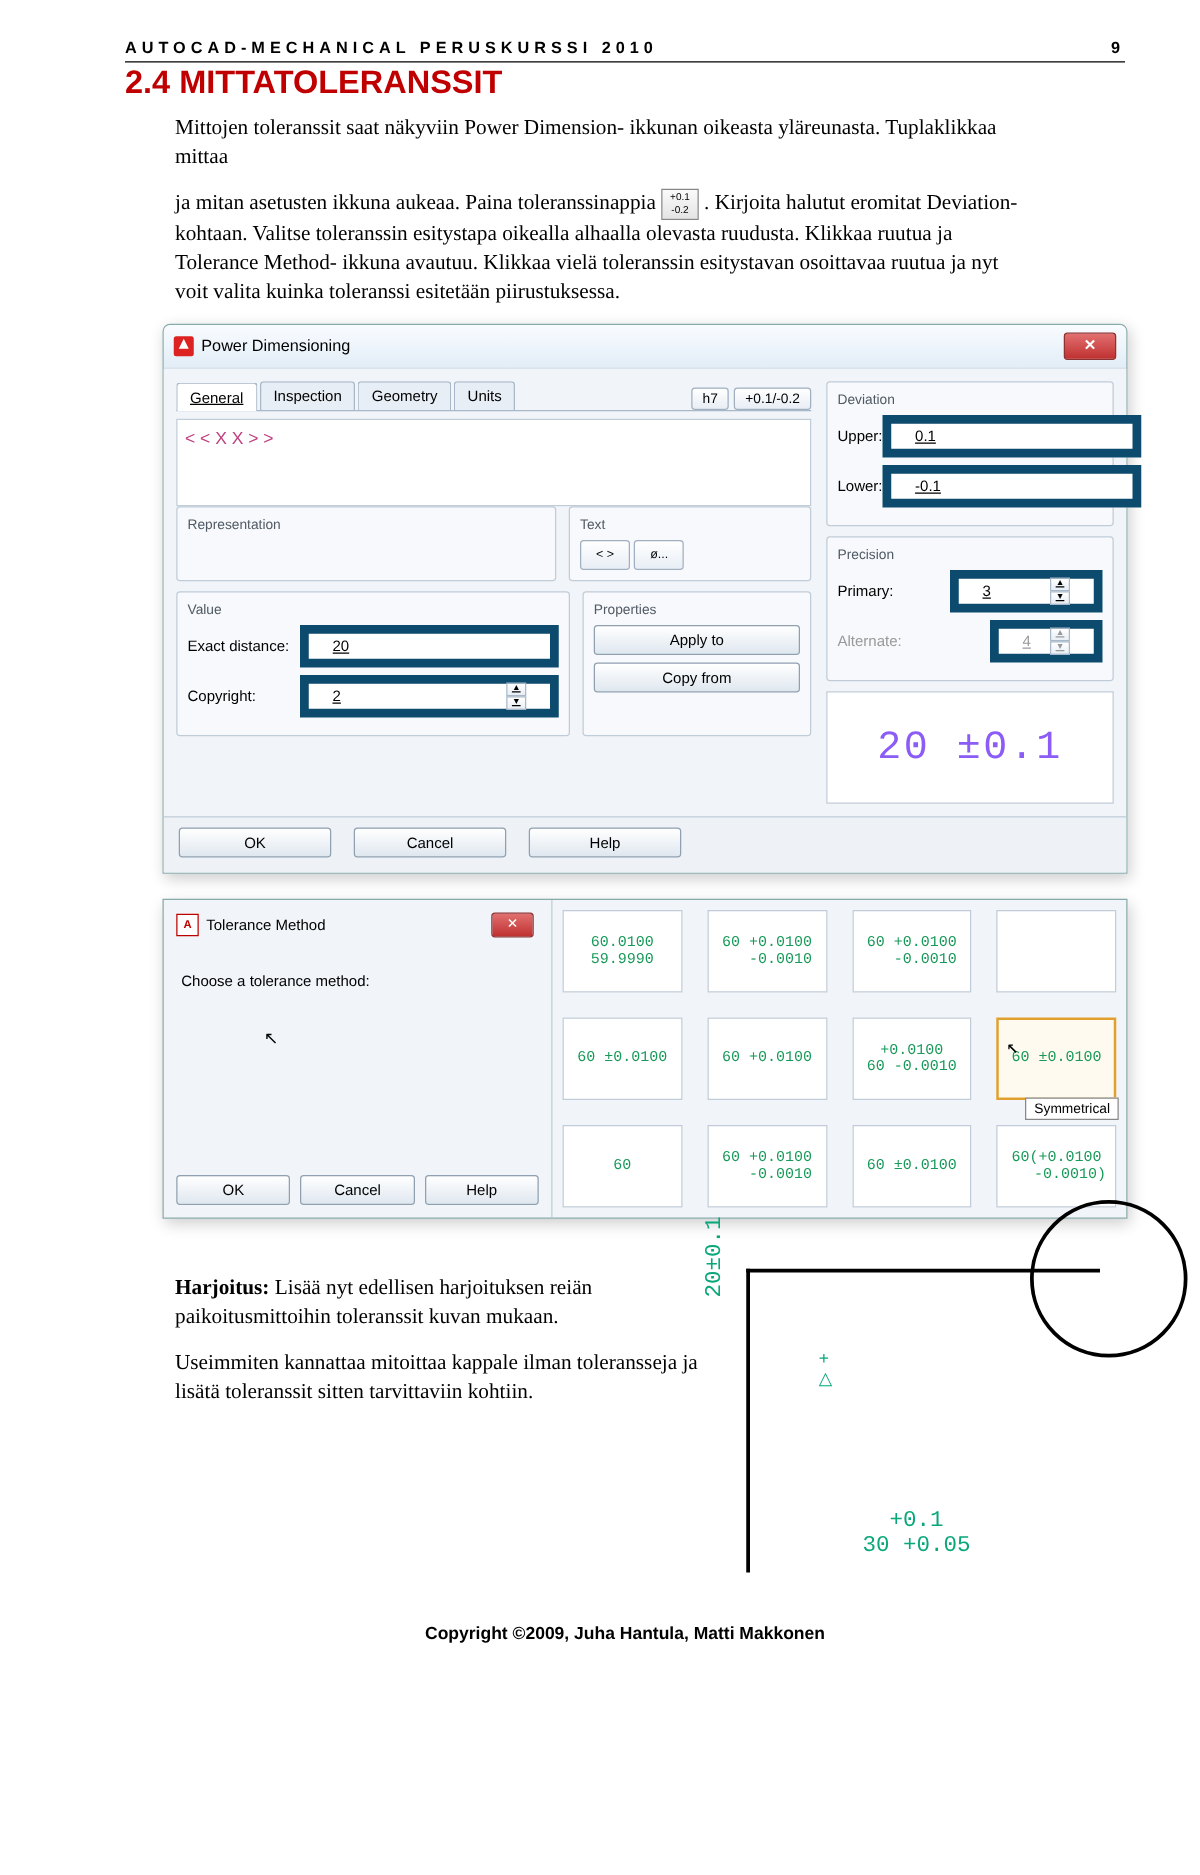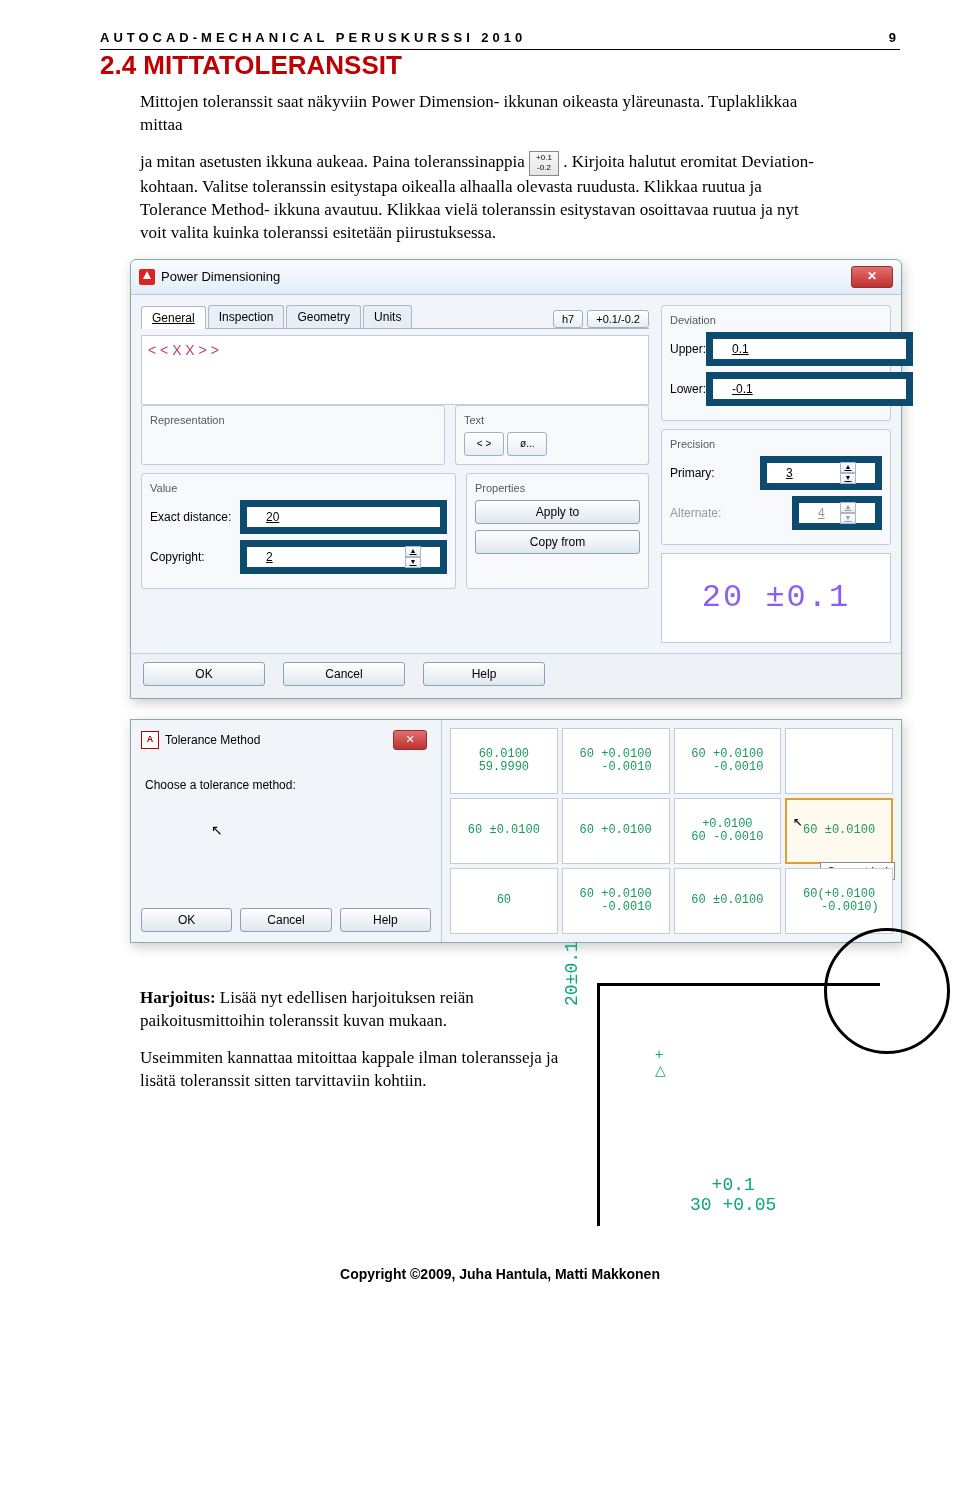--- a/index.html
+++ b/index.html
@@ -300,21 +300,21 @@
   .dialog2 .titlebar2 .appicon {
     width:16px;height:16px;background:#fff;border:1px solid #b00;
     margin-right:6px;font-size:9px;color:#b00;text-align:center;line-height:14px;font-weight:bold;
   }
   .dialog2 .rightpane {
     flex: 1;
     padding: 8px;
     display: grid;
     grid-template-columns: repeat(4, 1fr);
     grid-auto-rows: 66px;
-    gap: 4px;
+    gap: 20px;
   }
   .tolcell {
     border: 1px solid #c0ccd8;
     background: #fff;
     display: flex;
     align-items: center;
     justify-content: center;
     font-family: "Courier New", monospace;
     color: #1a9a5a;
     font-size: 12px;

